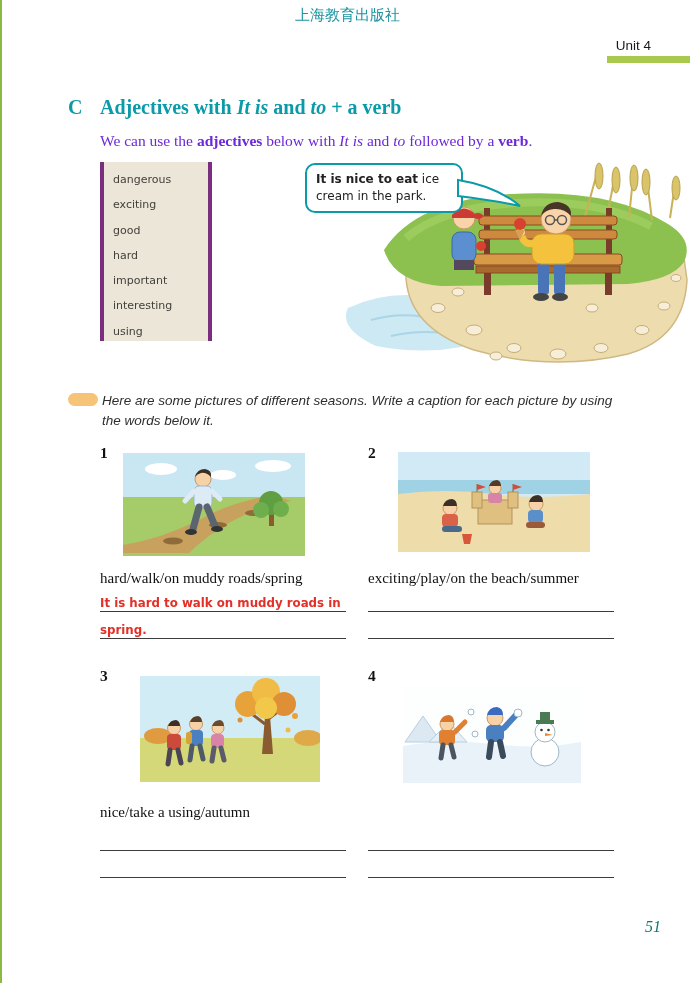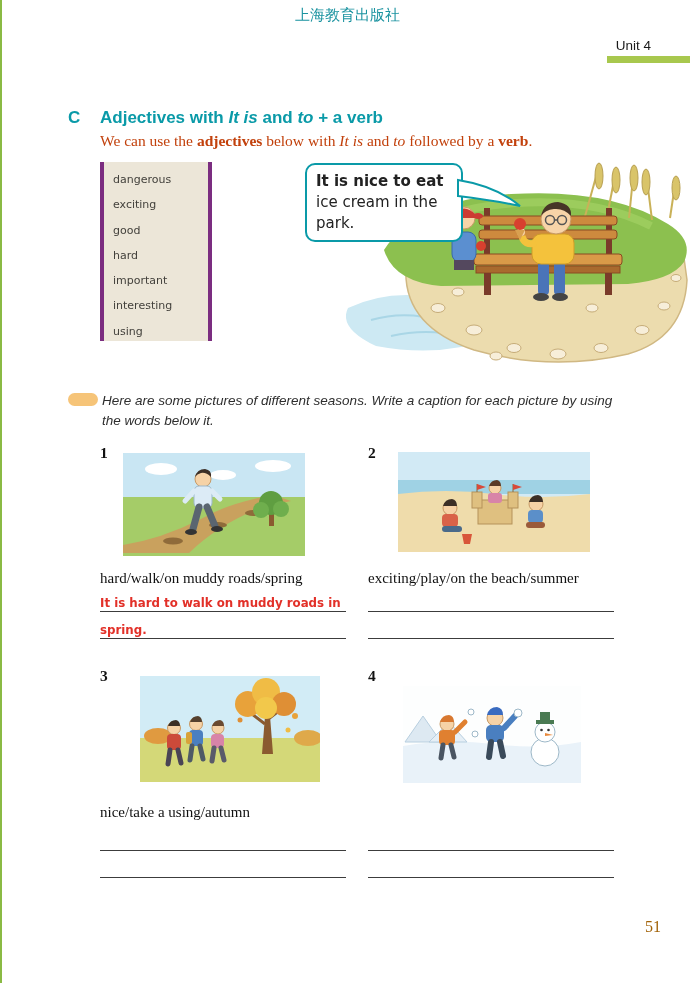--- a/index.html
+++ b/index.html
@@ -8,60 +8,60 @@
           font-family:"Liberation Serif", serif; overflow:hidden; }
 
   .edge-line { position:absolute; top:0; left:0; width:2px; height:983px; background:#8aba44; }
   .publisher { position:absolute; top:6px; left:0; width:695px; text-align:center;
                font-family:"DejaVu Sans", sans-serif; font-size:15px; color:#1b93a0; }
   .unit-label { position:absolute; top:38px; right:39px;
                 font-family:"Liberation Sans", sans-serif; font-size:13.5px; color:#1a1a1a; }
   .unit-bar { position:absolute; top:56px; left:607px; width:88px; height:7px; background:#a8c84e; }
 
   .section-heading { position:absolute; top:96px; left:68px;
-                     font-family:Liberation Sans, sans-serif; font-weight:700;
-                     font-size:17px; color:#0a9aa8;margin-top:12px; }
+                     font-family:Liberation Serif, serif; font-weight:700;
+                     font-size:20px; color:#0a9aa8; }
   .sec-letter { display:inline-block; width:32px; }
 
   .intro { position:absolute; top:132px; left:100px; width:565px;
-           font-family:"Liberation Serif", serif; font-size:15.5px; color:#c2410c; }
+           font-family:"Liberation Serif", serif; font-size:15.5px; color:#6d28d9; }
   .intro b { font-weight:700; }
   .intro i { font-style:italic; }
 
   .adj-box { position:absolute; top:162px; left:100px; width:112px; height:179px; background:#ece6d8; }
   .adj-bar { position:absolute; top:0; bottom:0; width:4px; background:#7b2d80; }
   .adj-bar.left { left:0; } .adj-bar.right { right:0; }
   .adj-list { position:absolute; top:5px; left:13px;
               font-family:"DejaVu Sans", sans-serif; font-size:11px; color:#43413c; }
   .adj-item { height:25.3px; line-height:25.3px; }
 
   .park { position:absolute; top:158px; left:346px; z-index:1; }
   .bubble { position:absolute; top:163px; left:305px; width:158px; background:#fff;
             border:2px solid #0a9aa8; border-radius:10px; padding:6px 9px;
-            font-family:"DejaVu Sans", sans-serif; font-size:15px; line-height:1.4;
+            font-family:"DejaVu Sans", sans-serif; font-size:12px; line-height:1.4;
             color:#222; z-index:5; }
   .bubble .bb { font-weight:700; }
   .bubble-tail { position:absolute; top:176px; left:456px; z-index:6; }
 
   .instruction { position:absolute; top:391px; left:68px; width:548px; padding-left:34px;
                  font-family:"Liberation Sans", sans-serif; font-style:italic;
                  font-size:13.5px; line-height:1.45; color:#2e2e2e; }
   .marker { position:absolute; left:0; top:2px; width:30px; height:13px;
             border-radius:7px; background:#f6c478; }
 
   .ex-num { position:absolute; font-family:"Liberation Serif", serif; font-weight:700;
             font-size:15.5px; color:#111; }
   .ex-pic { position:absolute; }
   .ex-prompt { position:absolute; font-family:"Liberation Serif", serif;
                font-size:15px; color:#111; white-space:nowrap; }
   .ans-line { position:absolute; width:246px; height:17px; border-bottom:1.3px solid #3c3c3c; }
   .ans-text { display:block; font-family:"DejaVu Sans", sans-serif; font-weight:700;
               font-size:11.8px; line-height:17px; color:#e23028; white-space:nowrap; }
   .page-num { position:absolute; top:918px; left:645px; font-family:"Liberation Serif", serif;
-              font-size:16px; color:#a16207; }
+              font-size:16px; color:#0f766e;font-style:italic; }
 </style>
 </head>
 <body>
 
 <div class="page">
 
   <div class="edge-line"></div>
   <div class="publisher">上海教育出版社</div>
   <div class="unit-label">Unit 4</div>
   <div class="unit-bar"></div>

